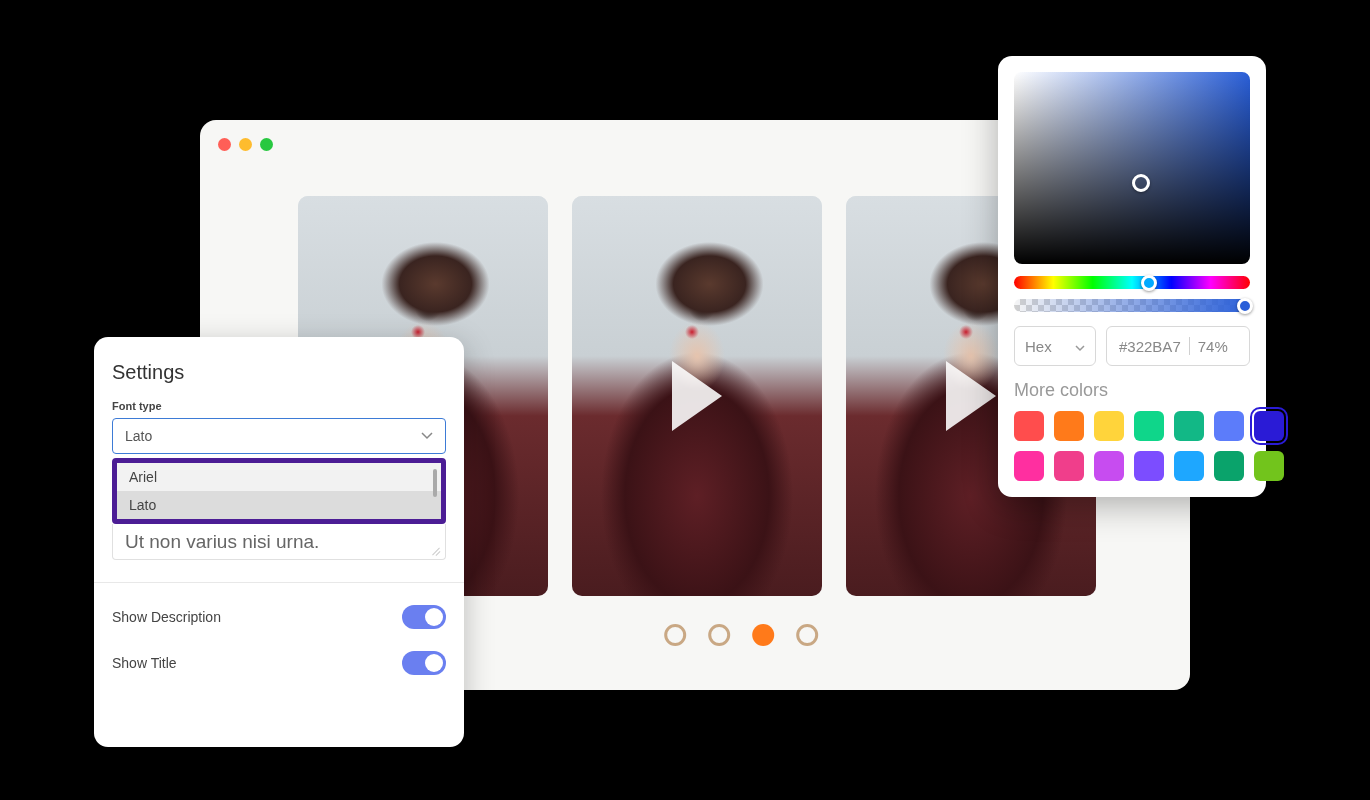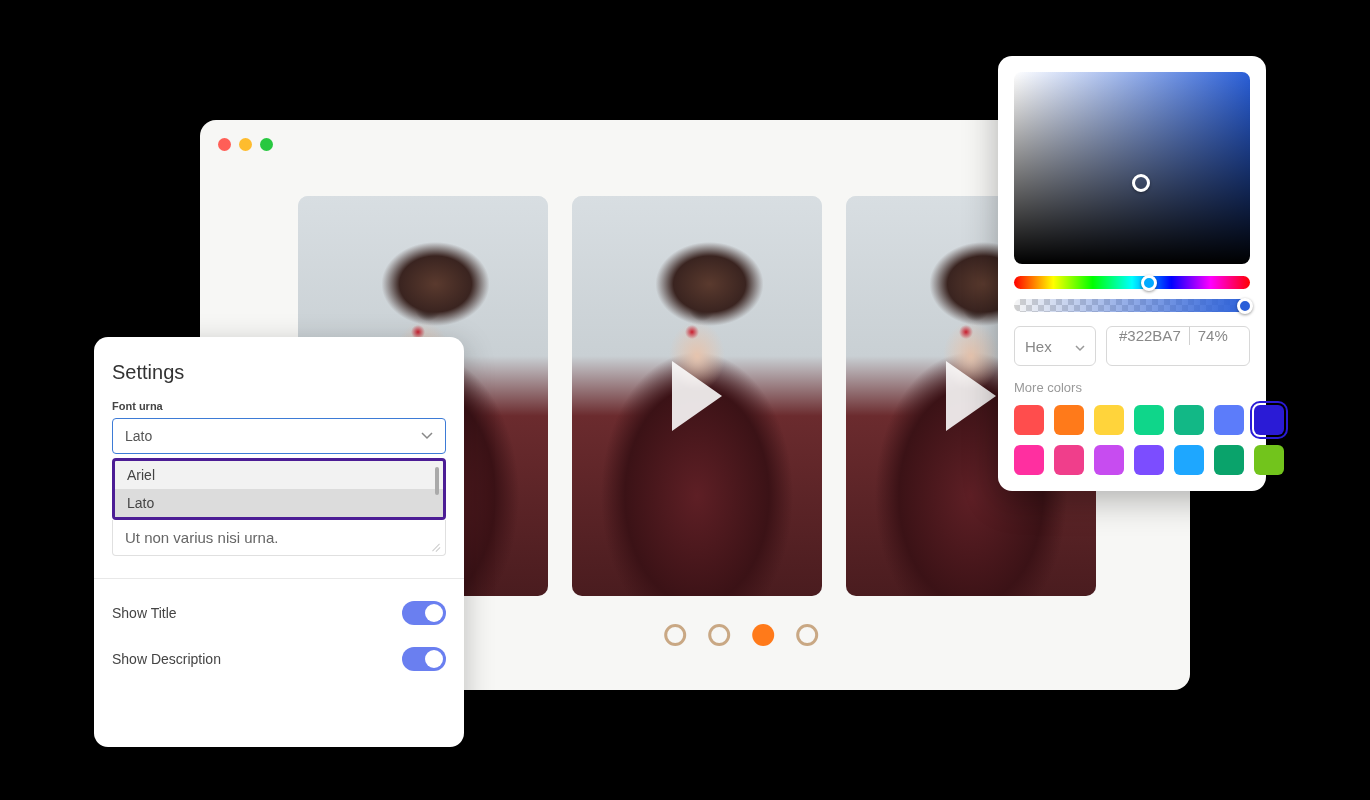--- a/index.html
+++ b/index.html
@@ -150,21 +150,21 @@
   align-items: center;
   justify-content: center;
 }
 .chevron-down svg { display: block; }
 
 .dropdown-list {
   margin-top: 4px;
   width: 100%;
   background: #f2f2f2;
   border-radius: 4px;
-  border: 3px solid #4c1d95;
+  border: 5px solid #4c1d95;
   overflow: hidden;
   position: relative;
 }
 .dropdown-list .option {
   padding: 6px 12px;
   font-size: 14px;
   color: #444;
   cursor: pointer;
 }
 .dropdown-list .option.hover {
@@ -185,21 +185,21 @@
   width: 100%;
   height: 36px;
   border: 1px solid #e0e0e0;
   border-top: none;
   border-radius: 0 0 4px 4px;
   background: #fff;
   padding: 0 12px;
   display: flex;
   align-items: center;
   color: #666;
-  font-size: 15px;
+  font-size: 19px;
   position: relative;
 }
 .resize-handle {
   position: absolute;
   right: 4px;
   bottom: 4px;
   width: 10px;
   height: 10px;
 }
 .resize-handle::before, .resize-handle::after {
@@ -328,35 +328,35 @@
   color: #888;
   font-size: 15px;
   cursor: pointer;
 }
 .hex-value {
   flex: 1;
   height: 40px;
   border: 1px solid #d8d8d8;
   border-radius: 6px;
   display: flex;
-  align-items: flex-start;
+  align-items: center;
   padding: 0 12px;
   color: #888;
   font-size: 15px;
   gap: 8px;
 }
 .hex-divider {
   width: 1px;
   height: 18px;
   background: #d0d0d0;
 }
 
 .more-colors {
   margin-top: 14px;
-  font-size: 13px;
+  font-size: 18px;
   color: #999;
 }
 .swatch-grid {
   margin-top: 10px;
   display: grid;
   grid-template-columns: repeat(7, 1fr);
   gap: 10px;
 }
 .swatch {
   width: 30px;
@@ -397,45 +397,45 @@
   <div class="dots">
     <div class="dot"></div>
     <div class="dot"></div>
     <div class="dot active"></div>
     <div class="dot"></div>
   </div>
 </div>
 
 <div class="settings-panel">
   <div class="settings-title">Settings</div>
-  <div class="field-label">Font urna</div>
+  <div class="field-label">Font type</div>
   <div class="select-box">
     <span>Lato</span>
     <span class="chevron-down">
       <svg width="12" height="8" viewBox="0 0 12 8">
           <path d="M1 1l5 5 5-5" stroke="#888" stroke-width="1.5" fill="none"></path>
         </svg>
     </span>
   </div>
   <div class="dropdown-list">
     <div class="option">Ariel</div>
     <div class="option hover">Lato</div>
     <div class="dropdown-scrollbar"></div>
   </div>
   <div class="text-input">
     <span>Ut non varius nisi urna.</span>
     <div class="resize-handle"></div>
   </div>
   <div class="divider"></div>
   <div class="toggle-row">
+    <span class="toggle-label">Show Description</span>
+    <div class="toggle"></div>
+  </div>
+  <div class="toggle-row">
     <span class="toggle-label">Show Title</span>
-    <div class="toggle"></div>
-  </div>
-  <div class="toggle-row">
-    <span class="toggle-label">Show Description</span>
     <div class="toggle"></div>
   </div>
 </div>
 
 <div class="color-panel">
   <div class="color-canvas">
     <div class="canvas-cursor"></div>
   </div>
   <div class="hue-slider">
     <div class="slider-thumb"></div>

